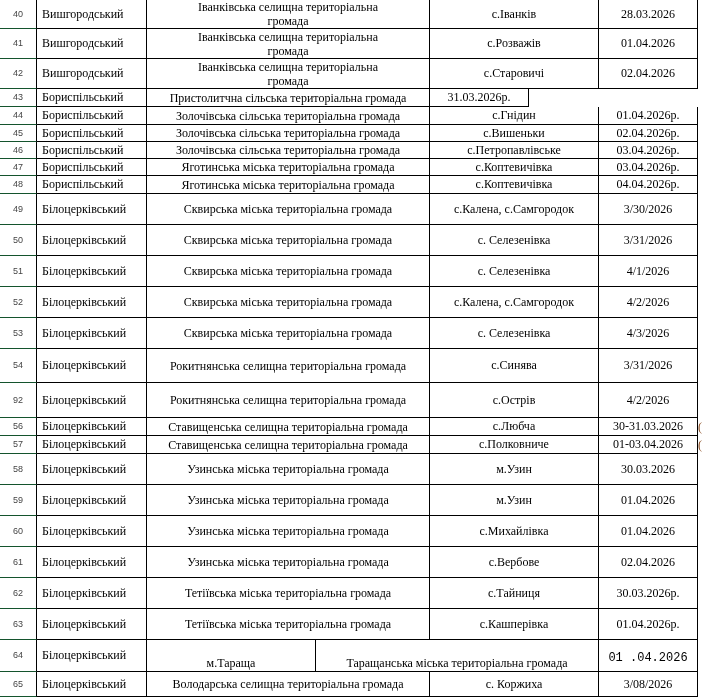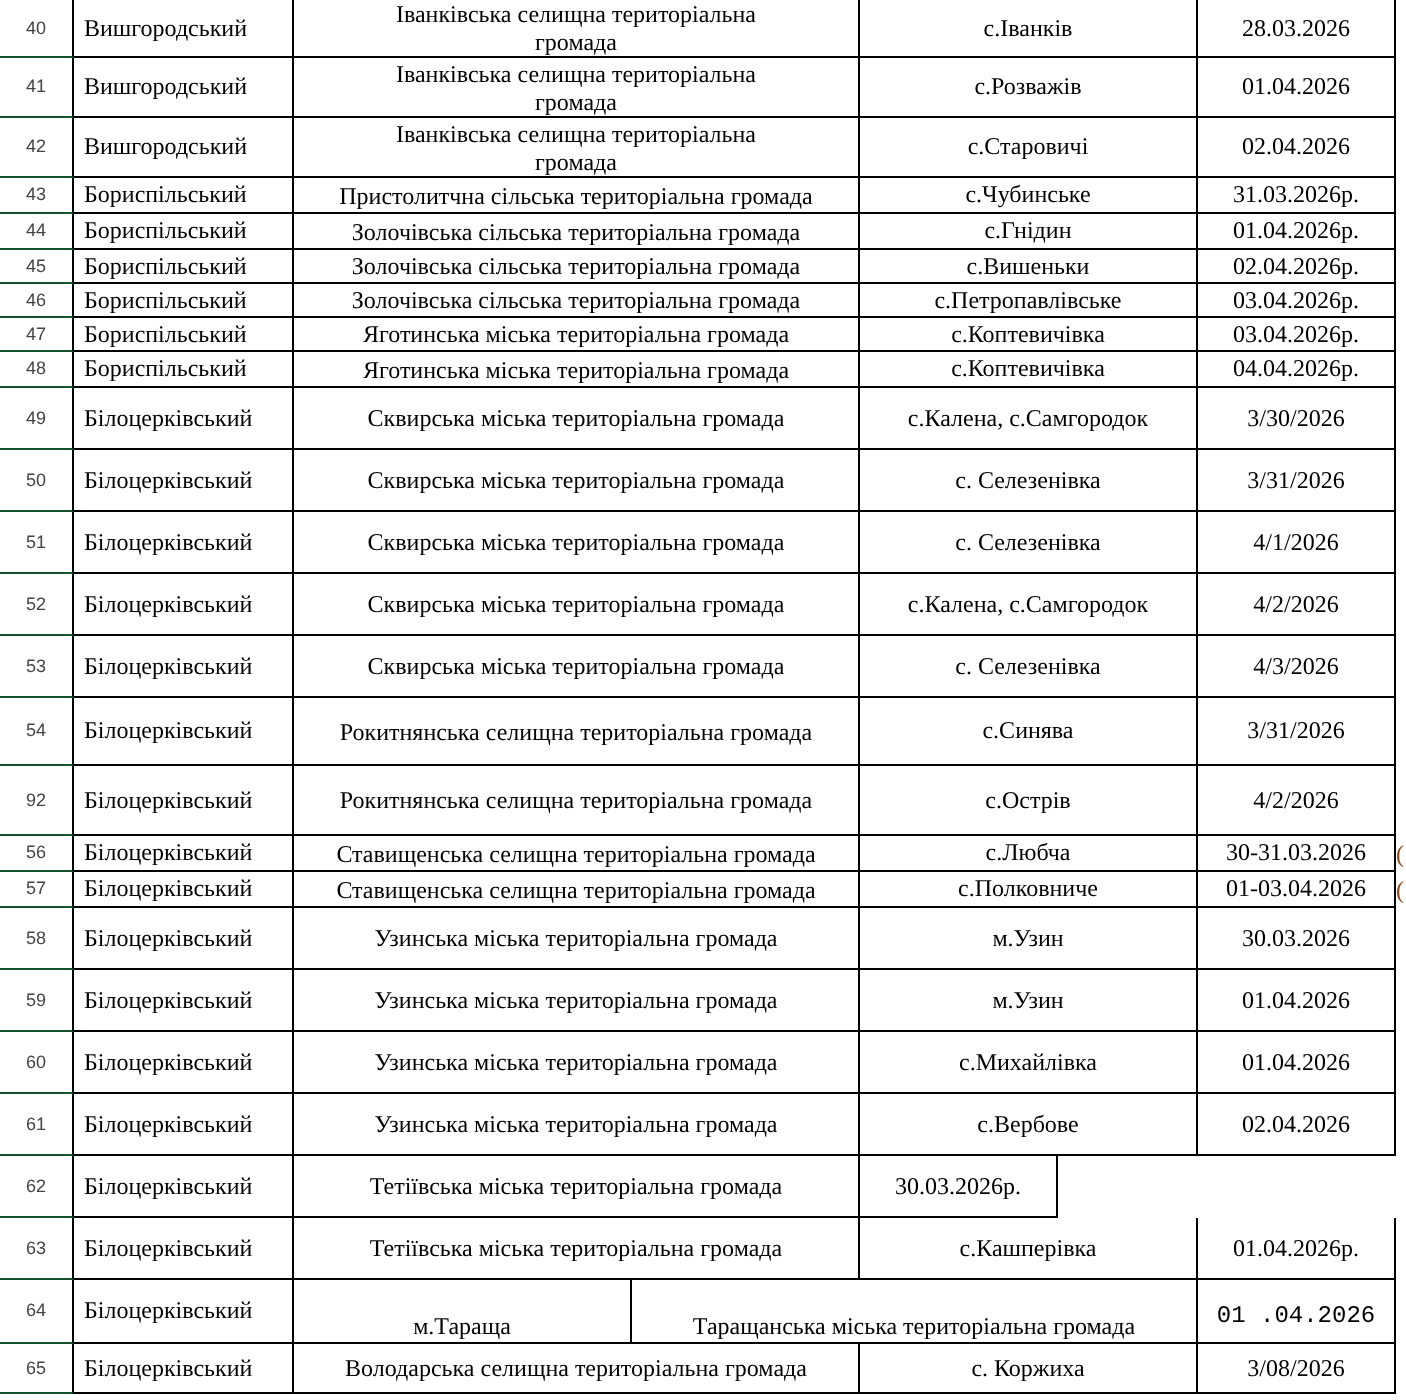--- a/index.html
+++ b/index.html
@@ -109,23 +109,20 @@
       <div class="row" style="height: 18px;">
         <div class="cell c-num">
           <span class="txt">43</span>
         </div>
         <div class="cell c-district">
           <span class="txt">Бориспільський</span>
         </div>
         <div class="cell c-community">
           <span class="txt">Пристолитчна сільська територіальна громада</span>
         </div>
-        <div class="cell c-settlement">
-          <span class="txt">с.Чубинське</span>
-        </div>
         <div class="cell c-date">
           <span class="txt">31.03.2026р.</span>
         </div>
         <div class="cell c-edge">
           <span class="txt"></span>
         </div>
       </div>
       <div class="row" style="height: 18px;">
         <div class="cell c-num">
           <span class="txt">44</span>
@@ -488,20 +485,23 @@
       </div>
       <div class="row" style="height: 31px;">
         <div class="cell c-num">
           <span class="txt">62</span>
         </div>
         <div class="cell c-district">
           <span class="txt">Білоцерківський</span>
         </div>
         <div class="cell c-community">
           <span class="txt">Тетіївська міська територіальна громада</span>
+        </div>
+        <div class="cell c-settlement">
+          <span class="txt">с.Тайниця</span>
         </div>
         <div class="cell c-date">
           <span class="txt">30.03.2026р.</span>
         </div>
         <div class="cell c-edge">
           <span class="txt"></span>
         </div>
       </div>
       <div class="row" style="height: 31px;">
         <div class="cell c-num">

